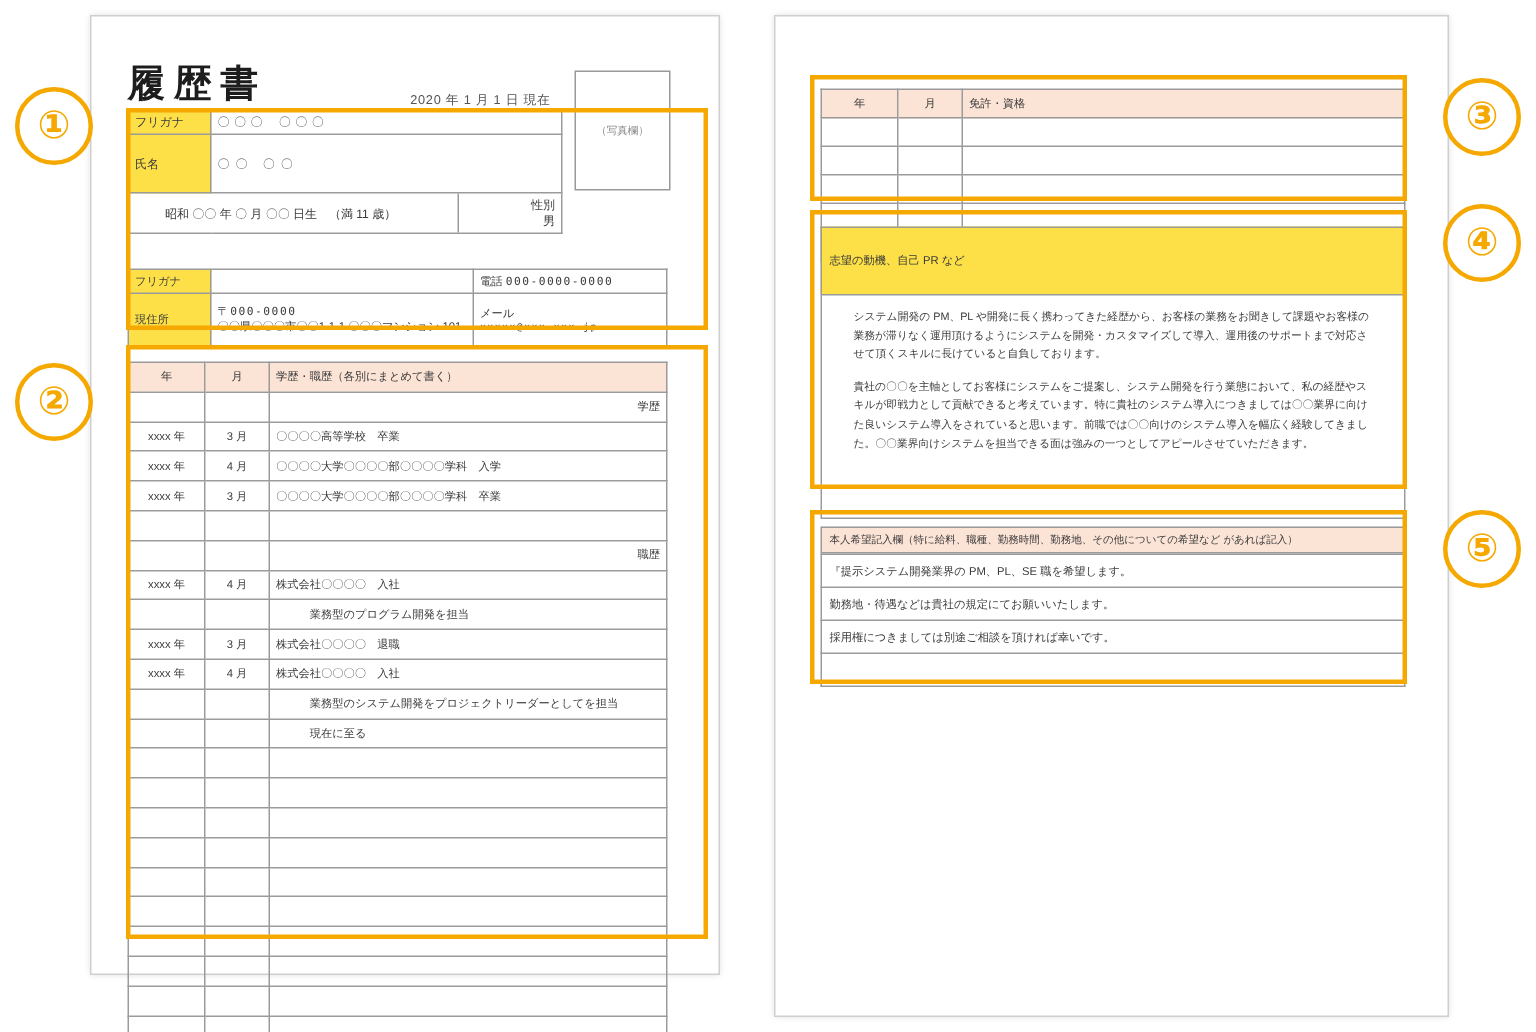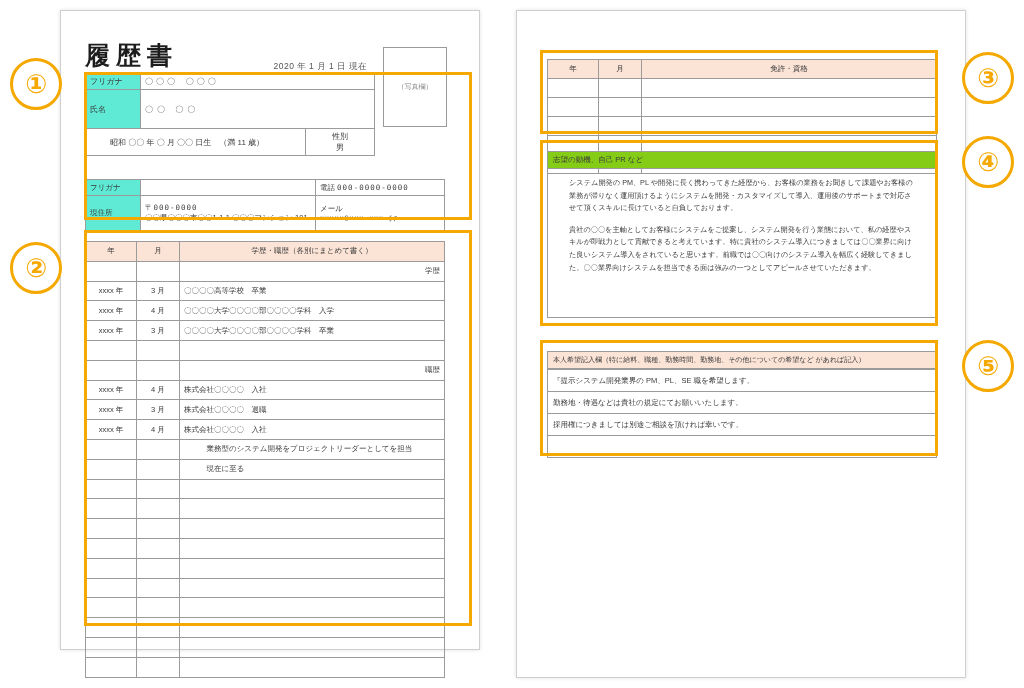--- a/index.html
+++ b/index.html
@@ -59,48 +59,48 @@
   }
   table.grid{border-collapse:collapse;width:100%;}
   table.grid td,table.grid th{
     border:1px solid #9b9b9b;
     font-size:8px;
     padding:2px 4px;
     color:#3a3a3a;
     font-weight:normal;
     vertical-align:middle;
   }
-  .hdr-pink{background:#fbe3d6;text-align:center;font-size:8px;}
+  .hdr-pink{background:#fbe3d6;text-align:left;font-size:8px;}
   .mono{font-family:"DejaVu Sans Mono",monospace;letter-spacing:1px;}
 
   
   #personal-block{position:absolute;left:24px;top:62px;width:290px;}
   #personal-block td{height:10px;}
-  .lbl{width:46px;background:#5eead4;font-size:7.5px;}
+  .lbl{width:46px;background:#fde047;font-size:7.5px;}
   .big-name{font-size:13px;letter-spacing:4px;}
   .furi{font-size:9px;letter-spacing:3px;}
 
   #addr-block{position:absolute;left:24px;top:168px;width:360px;}
   #addr-block td{height:11px;font-size:7.5px;}
 
   
   #edu-block{position:absolute;left:24px;top:230px;width:360px;}
   #edu-block td{height:14.8px;font-size:7.5px;}
   .c-year{width:42px;text-align:center;}
   .c-month{width:34px;text-align:center;}
   .c-center{text-align:right;}
 
   
   .rp{position:absolute;}
   #lic-block{left:30px;top:48px;width:390px;}
   #lic-block td{height:14px;font-size:7.5px;}
   #pr-block{left:30px;top:140px;width:390px;}
   #pr-block .box-head{
-    background:#84cc16;border:1px solid #9b9b9b;border-bottom:none;
-    font-size:7.5px;padding:3px 5px;
+    background:#fde047;border:1px solid #9b9b9b;border-bottom:none;
+    font-size:7.5px;padding:17px 5px;
   }
   #pr-block .box-body{
     border:1px solid #9b9b9b;padding:8px 21px;font-size:7.2px;line-height:1.75;
     color:#3a3a3a;height:150px;box-sizing:border-box;
   }
   #pr-block .box-body p{margin:0 0 9px 0;}
   #req-block{left:30px;top:340px;width:390px;}
   #req-block .box-head{
     background:#fbe3d6;border:1px solid #9b9b9b;
     font-size:7px;padding:3px 5px;
@@ -129,21 +129,21 @@
       <tr>
         <td class="lbl">氏名</td>
         <td class="big-name" style="height:34px;">〇〇 〇〇</td>
       </tr>
       <tr>
         <td colspan="2" style="height:24px;padding:0;">
           <table class="grid" style="border:none;">
             <tbody>
                   <tr>
               <td style="border:none;padding-left:24px;">昭和 〇〇 年 〇 月 〇〇 日生　（満 11 歳）</td>
-              <td style="border-left:1px solid #9b9b9b;border-top:none;border-right:none;border-bottom:none;width:60px;text-align:center;">
+              <td style="border-left:1px solid #9b9b9b;border-top:none;border-right:none;border-bottom:none;width:60px;text-align:right;">
                 <span>性別</span><br>
                 <span>男</span>
               </td>
             </tr>
           </tbody>
               </table>
         </td>
       </tr>
     </tbody>
       </table>
@@ -214,20 +214,25 @@
             <td class="c-year"></td>
             <td class="c-month"></td>
             <td class="c-center">職歴</td>
           </tr>
           <tr>
             <td class="c-year">xxxx 年</td>
             <td class="c-month">4 月</td>
             <td class="">株式会社〇〇〇〇　入社</td>
           </tr>
           <tr>
+            <td class="c-year"></td>
+            <td class="c-month"></td>
+            <td class="">　　　業務型のプログラム開発を担当</td>
+          </tr>
+          <tr>
             <td class="c-year">xxxx 年</td>
             <td class="c-month">3 月</td>
             <td class="">株式会社〇〇〇〇　退職</td>
           </tr>
           <tr>
             <td class="c-year">xxxx 年</td>
             <td class="c-month">4 月</td>
             <td class="">株式会社〇〇〇〇　入社</td>
           </tr>
           <tr>

